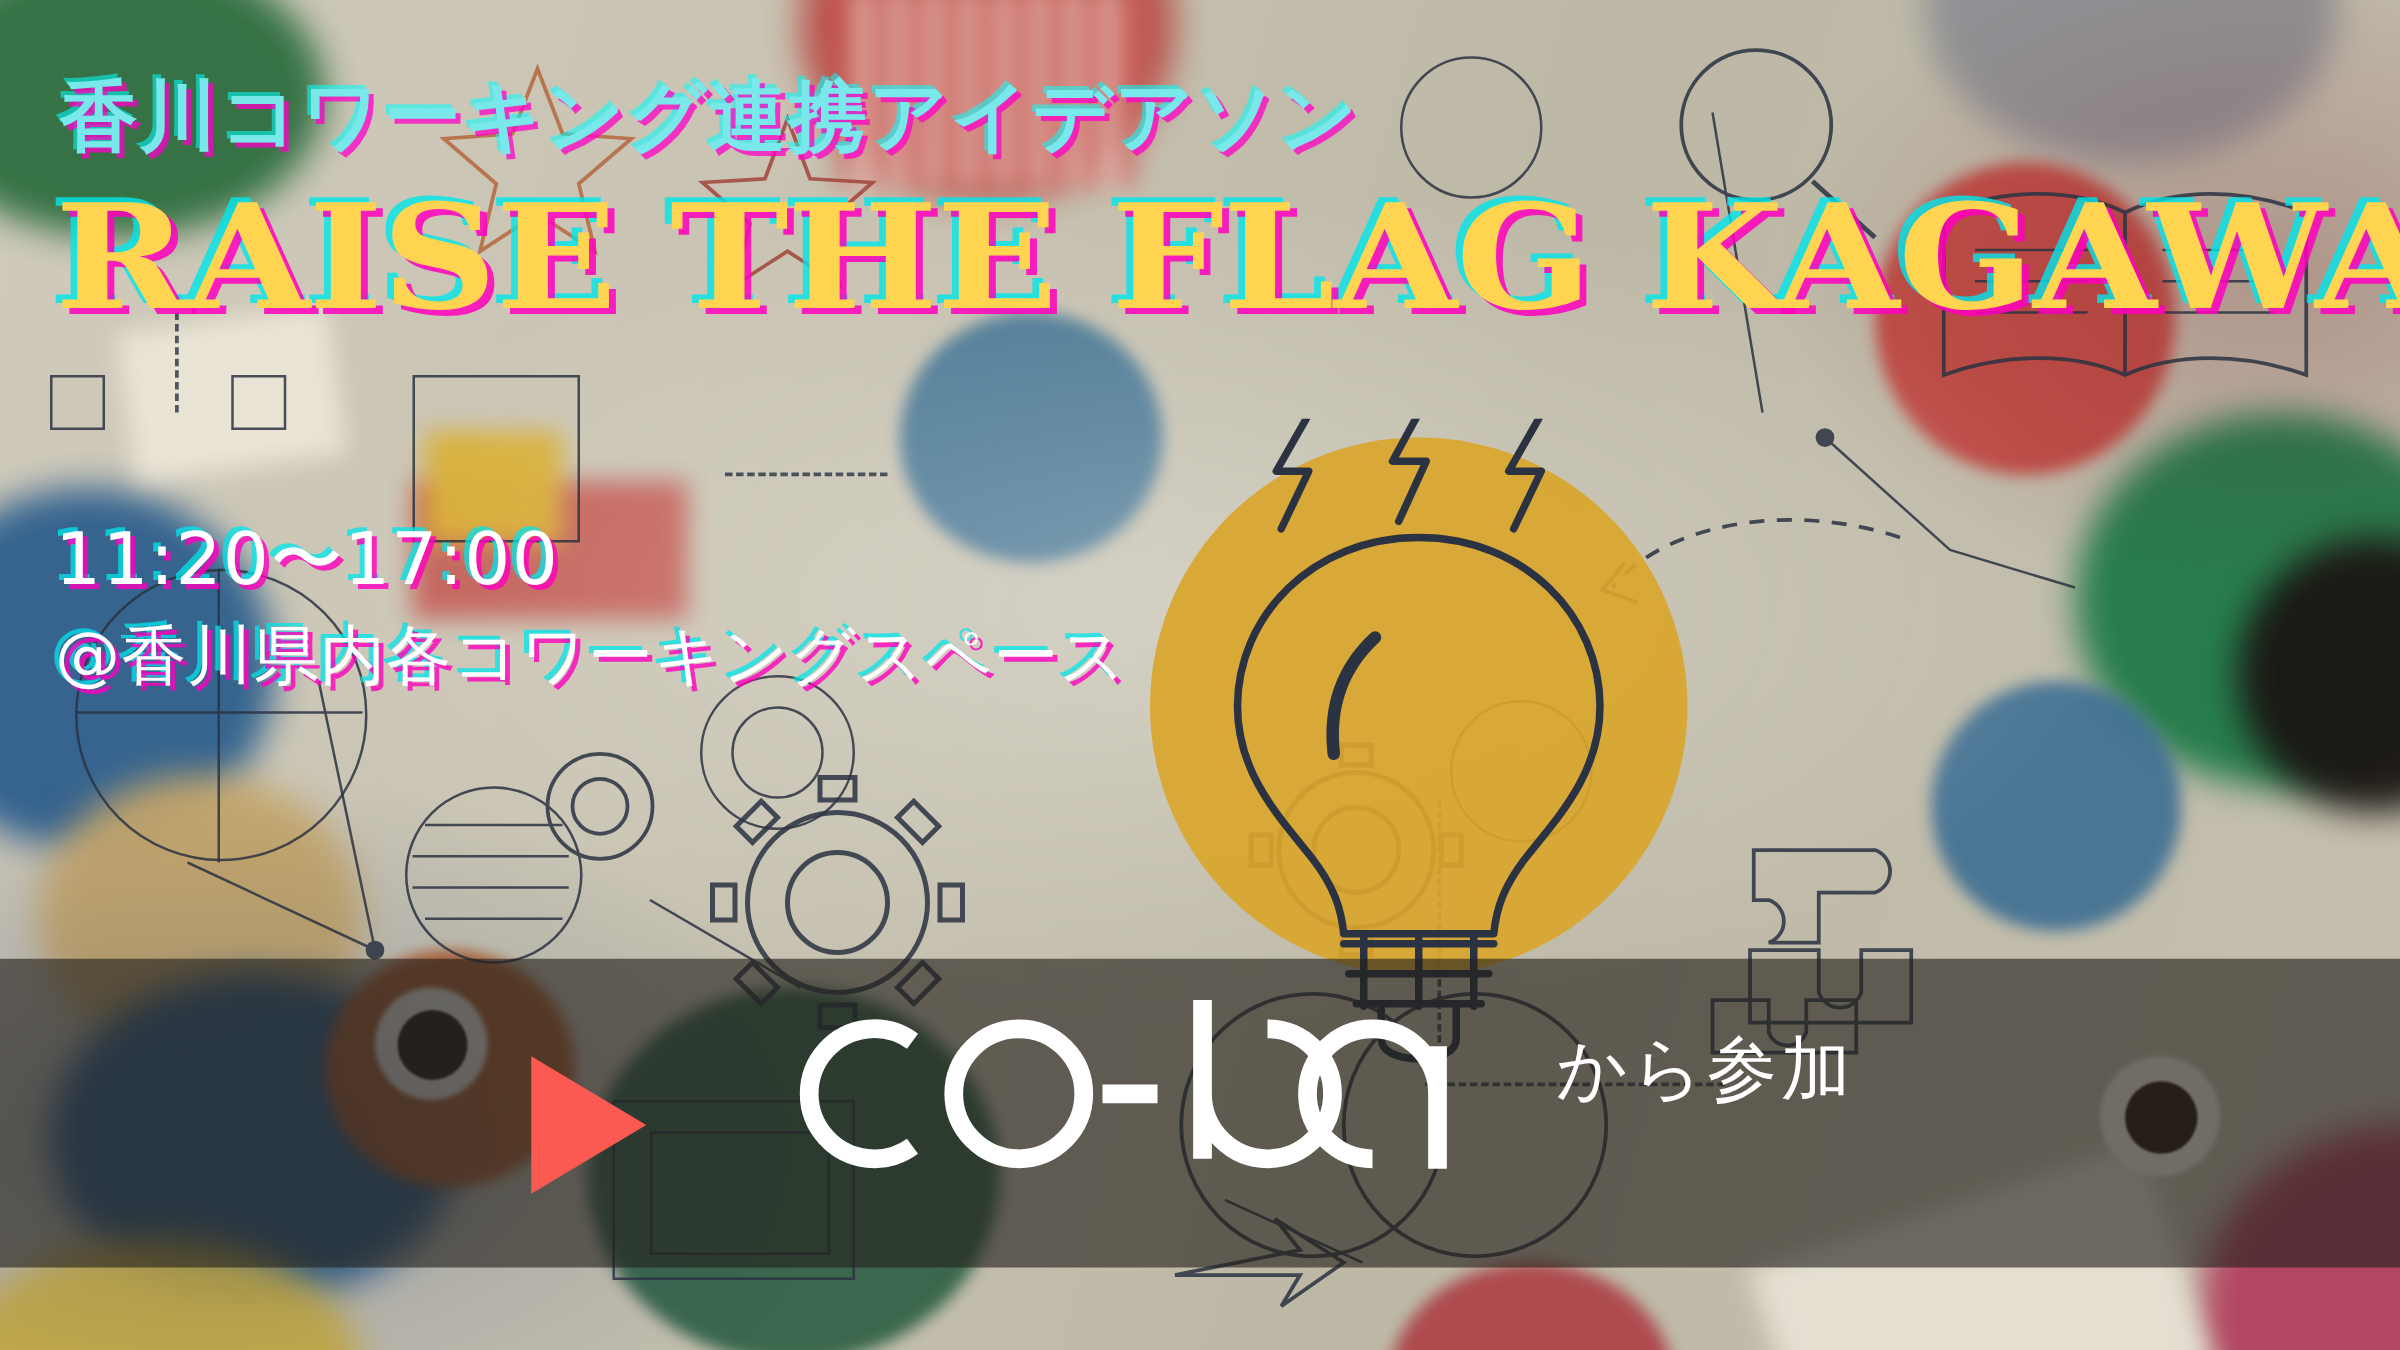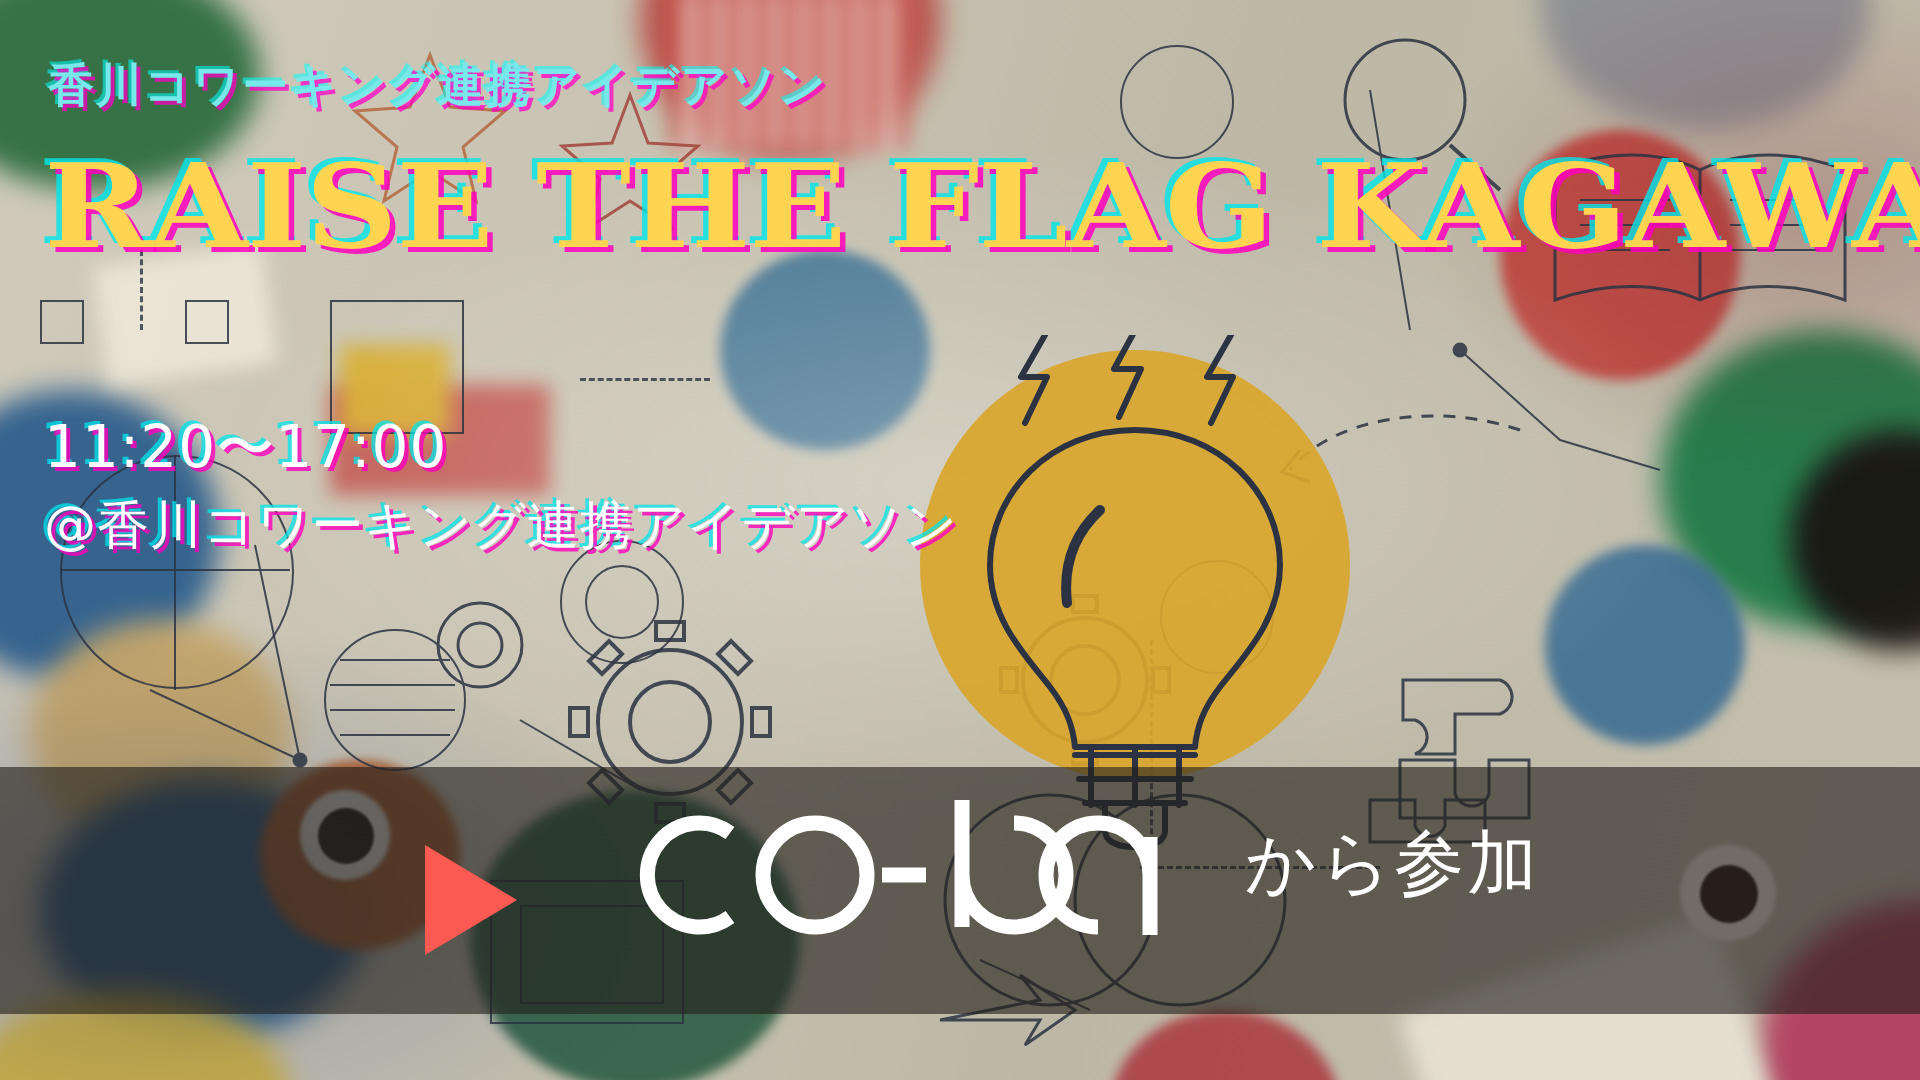--- a/index.html
+++ b/index.html
@@ -36,21 +36,21 @@
   .doodle.circle{border-radius:50%;}
   .doodle.thin{border-width:2px;}
   .dash{position:absolute;border-top:3px dashed #2b3342;opacity:.8;}
   .dashv{position:absolute;border-left:3px dashed #2b3342;opacity:.8;}
 
   .bulb{position:absolute;}
 
   
   .kicker{
     position:absolute;left:48px;top:62px;
-    font-size:46px;line-height:1;
+    font-size:62px;line-height:1;
     font-weight:700;
     letter-spacing:2px;
     color:#78e8ea;
     text-shadow:4px 4px 0 rgba(255,0,200,.75), -3px -3px 0 rgba(0,255,255,.55);
     white-space:nowrap;
   }
   .maintitle{
     position:absolute;left:44px;top:148px;
     font-family:"DejaVu Serif","Liberation Serif",serif;
     font-weight:700;
@@ -90,21 +90,21 @@
   .coba svg{display:block;width:100%;height:auto;}
   .coba-sub{
     position:absolute;left:610px;top:972px;width:560px;
     text-align:center;
     color:#fff;font-size:30px;font-weight:700;letter-spacing:13px;
     text-indent:13px;
   }
 
   .kara{
     position:absolute;left:1245px;top:828px;
-    color:#fff;font-size:70px;line-height:1;font-weight:400;
+    color:#fff;font-size:56px;line-height:1;font-weight:400;
     letter-spacing:3px;white-space:nowrap;text-align:center;
   }
 </style>
 </head>
 <body>
 
 <div id="poster">
 
   <div class="bg">
     <div class="paper"></div>
@@ -230,21 +230,21 @@
       </svg>
     </div>
   </div>
 
   <div class="kicker">香川コワーキング連携アイデアソン</div>
 
   <div class="maintitle">RAISE THE FLAG KAGAWA</div>
 
   <div class="info">
     <div class="l2">11:20〜17:00</div>
-    <div class="l3">@香川コワーキング連携アイデアソン</div>
+    <div class="l3">@香川県内各コワーキングスペース</div>
   </div>
 
   <div class="band"></div>
 
   <div class="play"></div>
 
   <div class="coba">
     <svg viewBox="0 0 560 160" fill="none" stroke="#ffffff" stroke-width="15" stroke-linecap="butt">
 
       <path d="M120 38 A52 52 0 1 0 120 122"></path>

